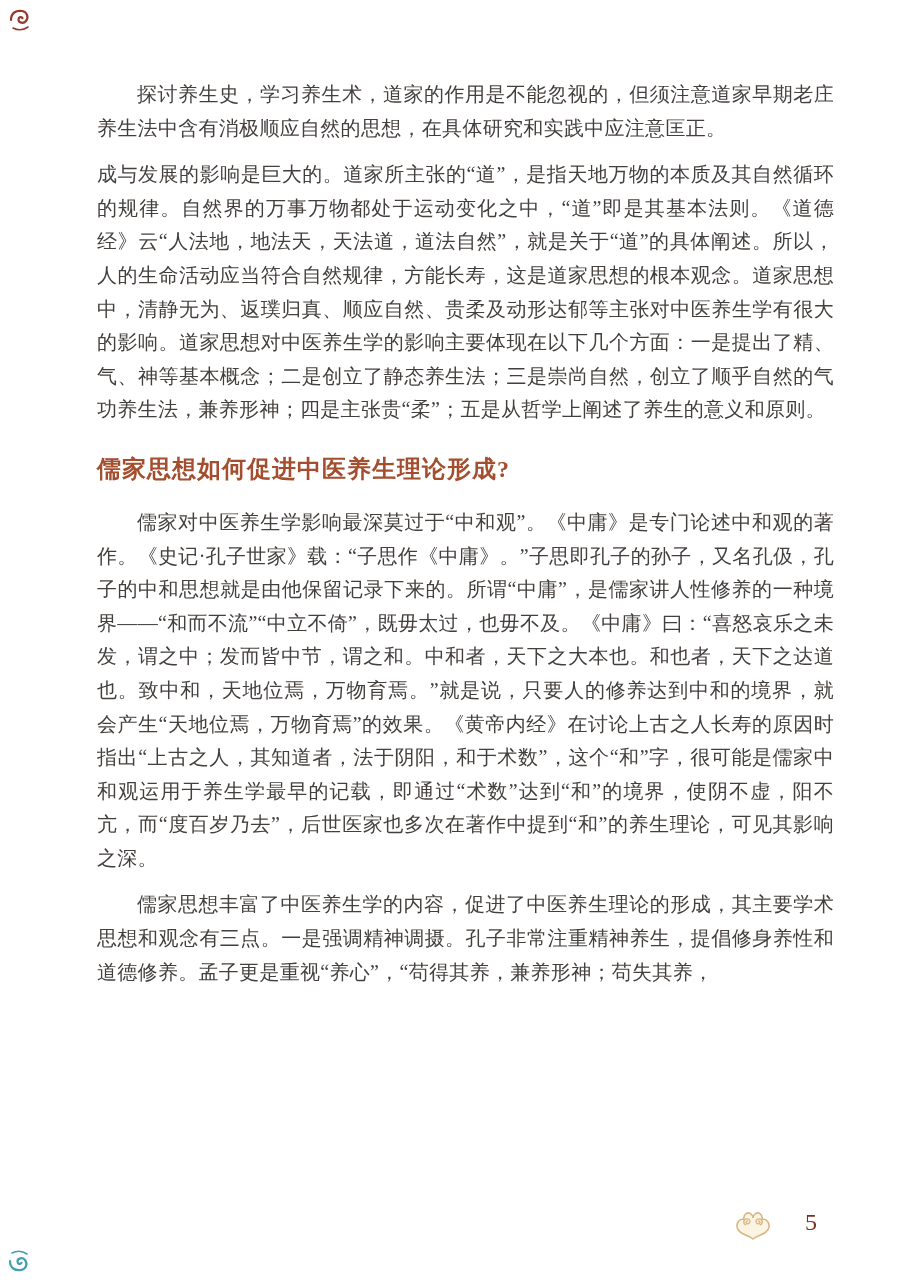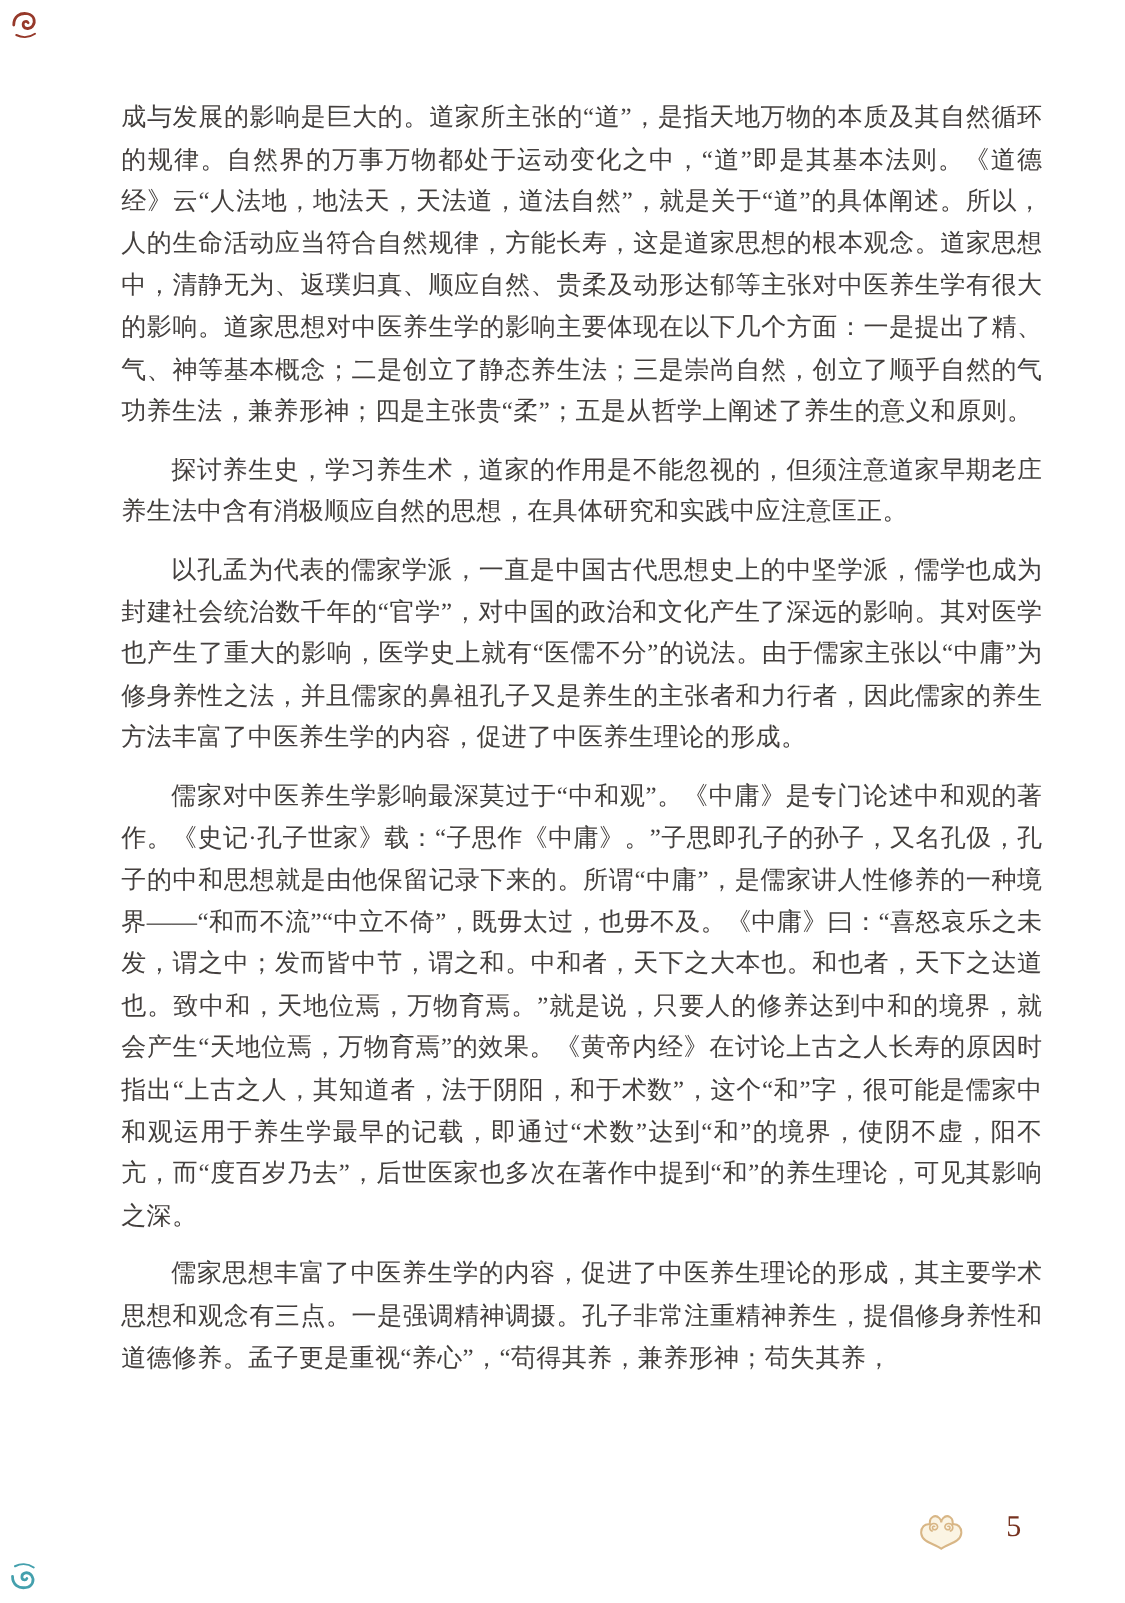--- a/index.html
+++ b/index.html
@@ -63,23 +63,23 @@
 <body>
 
 <div class="page">
 
   <svg class="corner corner-top" viewBox="0 0 26 26" aria-hidden="true">
     <path d="M2 12 C2 5, 7 2, 13 3 C18 4, 20 9, 17 13 C14.5 16, 9.5 15, 9.5 11.5 C9.5 9, 12.5 8.2, 13.5 10.2" fill="none" stroke="#96392a" stroke-width="2.2" stroke-linecap="round"></path>
     <path d="M4 20 C8 22, 14 22.5, 19 19" fill="none" stroke="#96392a" stroke-width="1.6" stroke-linecap="round"></path>
   </svg>
 
   <div class="text-block">
+    <p class="body indent">探讨养生史，学习养生术，道家的作用是不能忽视的，但须注意道家早期老庄养生法中含有消极顺应自然的思想，在具体研究和实践中应注意匡正。</p>
     <p class="body">成与发展的影响是巨大的。道家所主张的“道”，是指天地万物的本质及其自然循环的规律。自然界的万事万物都处于运动变化之中，“道”即是其基本法则。《道德经》云“人法地，地法天，天法道，道法自然”，就是关于“道”的具体阐述。所以，人的生命活动应当符合自然规律，方能长寿，这是道家思想的根本观念。道家思想中，清静无为、返璞归真、顺应自然、贵柔及动形达郁等主张对中医养生学有很大的影响。道家思想对中医养生学的影响主要体现在以下几个方面：一是提出了精、气、神等基本概念；二是创立了静态养生法；三是崇尚自然，创立了顺乎自然的气功养生法，兼养形神；四是主张贵“柔”；五是从哲学上阐述了养生的意义和原则。</p>
-    <p class="body indent">探讨养生史，学习养生术，道家的作用是不能忽视的，但须注意道家早期老庄养生法中含有消极顺应自然的思想，在具体研究和实践中应注意匡正。</p>
-    <p class="body indent">以孔孟为代表的儒家学派，一直是中国古代思想史上的中坚学派，儒学也成为封建社会统治数千年的“官学”，对中国的政治和文化产生了深远的影响。其对医学也产生了重大的影响，医学史上就有“医儒不分”的说法。由于儒家主张以“中庸”为修身养性之法，并且儒家的鼻祖孔子又是养生的主张者和力行者，因此儒家的养生方法丰富了中医养生学的内容，促进了中医养生理论的形成。</p>
+    <h2 class="section-heading">儒家思想如何促进中医养生理论形成?</h2>
     <p class="body indent">儒家对中医养生学影响最深莫过于“中和观”。《中庸》是专门论述中和观的著作。《史记·孔子世家》载：“子思作《中庸》。”子思即孔子的孙子，又名孔伋，孔子的中和思想就是由他保留记录下来的。所谓“中庸”，是儒家讲人性修养的一种境界——“和而不流”“中立不倚”，既毋太过，也毋不及。《中庸》曰：“喜怒哀乐之未发，谓之中；发而皆中节，谓之和。中和者，天下之大本也。和也者，天下之达道也。致中和，天地位焉，万物育焉。”就是说，只要人的修养达到中和的境界，就会产生“天地位焉，万物育焉”的效果。《黄帝内经》在讨论上古之人长寿的原因时指出“上古之人，其知道者，法于阴阳，和于术数”，这个“和”字，很可能是儒家中和观运用于养生学最早的记载，即通过“术数”达到“和”的境界，使阴不虚，阳不亢，而“度百岁乃去”，后世医家也多次在著作中提到“和”的养生理论，可见其影响之深。</p>
     <p class="body indent">儒家思想丰富了中医养生学的内容，促进了中医养生理论的形成，其主要学术思想和观念有三点。一是强调精神调摄。孔子非常注重精神养生，提倡修身养性和道德修养。孟子更是重视“养心”，“苟得其养，兼养形神；苟失其养，</p>
   </div>
 
   <div class="footer">
     <svg class="cloud-motif" viewBox="0 0 40 36" aria-hidden="true">
       <path d="M20 33 C15 29, 5 28, 4 21 C3.4 16, 7 12.5, 11 13.5 C10 8, 15 5, 18.5 8.5 C19.5 9.5, 20 10.5, 20 12 C20 10.5, 20.5 9.5, 21.5 8.5 C25 5, 30 8, 29 13.5 C33 12.5, 36.6 16, 36 21 C35 28, 25 29, 20 33 Z" fill="#fbf4e3" stroke="#d8b686" stroke-width="1.6"></path>
       <path d="M13.2 19 C9.6 18, 10.2 13, 14 12.8 C17 12.7, 18 16, 16 17.4 C14.7 18.3, 13 17.7, 13 16.2 C13 15, 14.4 14.6, 15 15.5" fill="none" stroke="#d8b686" stroke-width="1.3"></path>
       <path d="M26.8 19 C30.4 18, 29.8 13, 26 12.8 C23 12.7, 22 16, 24 17.4 C25.3 18.3, 27 17.7, 27 16.2 C27 15, 25.6 14.6, 25 15.5" fill="none" stroke="#d8b686" stroke-width="1.3"></path>
     </svg>

